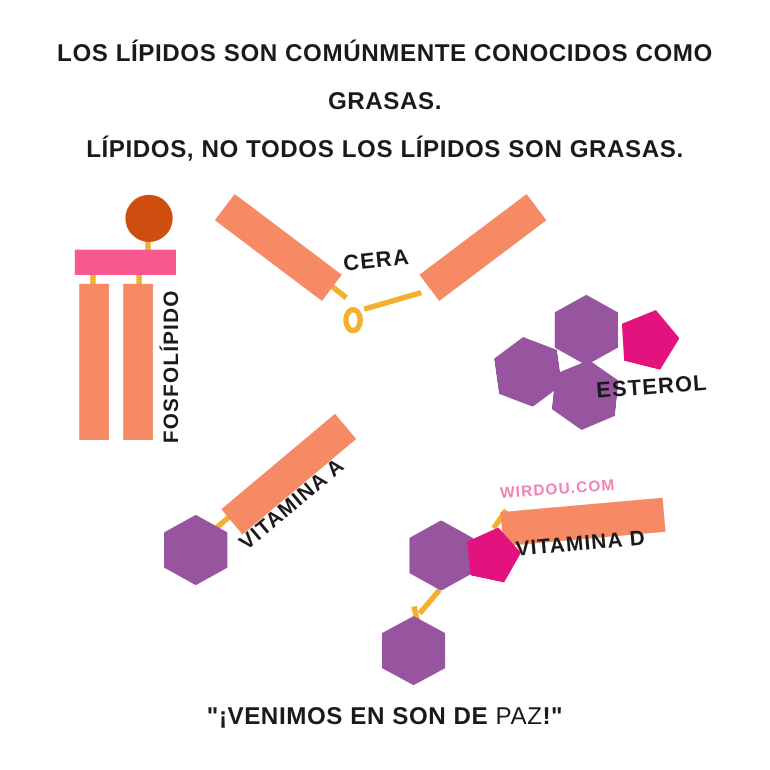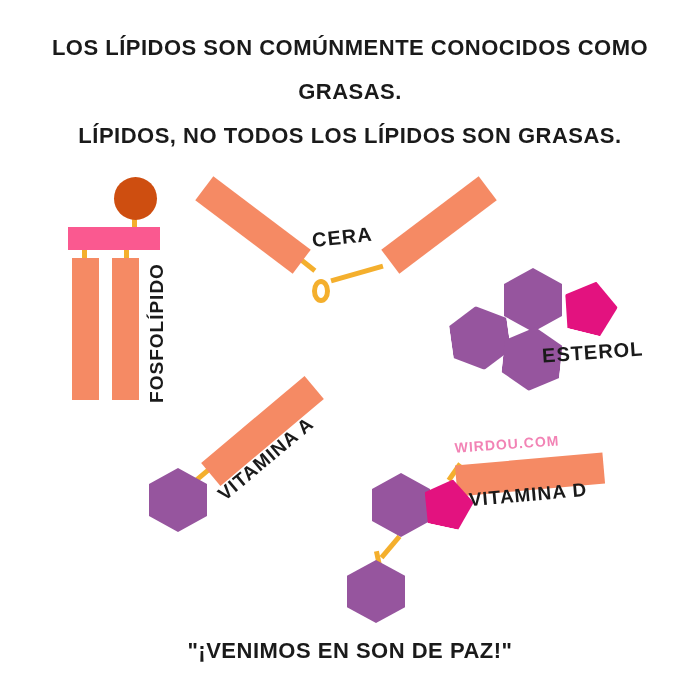--- a/index.html
+++ b/index.html
@@ -14,21 +14,21 @@
   }
   .header .hv{font-weight:900;}
   .label{
     position:absolute;font-size:19px;letter-spacing:1px;font-weight:bold;
     text-align:center;white-space:nowrap;
   }
   .footer{
     position:absolute;top:638px;left:0;width:700px;text-align:center;
     font-size:22px;letter-spacing:.5px;font-weight:bold;
   }
-  .footer .hv{font-weight:700;}
+  .footer .hv{font-weight:400;}
   .watermark{
     position:absolute;left:452px;top:436px;width:110px;text-align:center;
     font-size:14px;font-weight:bold;letter-spacing:1px;
     color:var(--watermark_pink,#f283b5);transform:rotate(-4deg);
   }
   
   .bar{position:absolute;background:var(--salmon,#f58a64);}
   .yellow{position:absolute;background:var(--yellow,#f4af2d);}
   .hex{
     position:absolute;background:var(--purple,#96559e);

